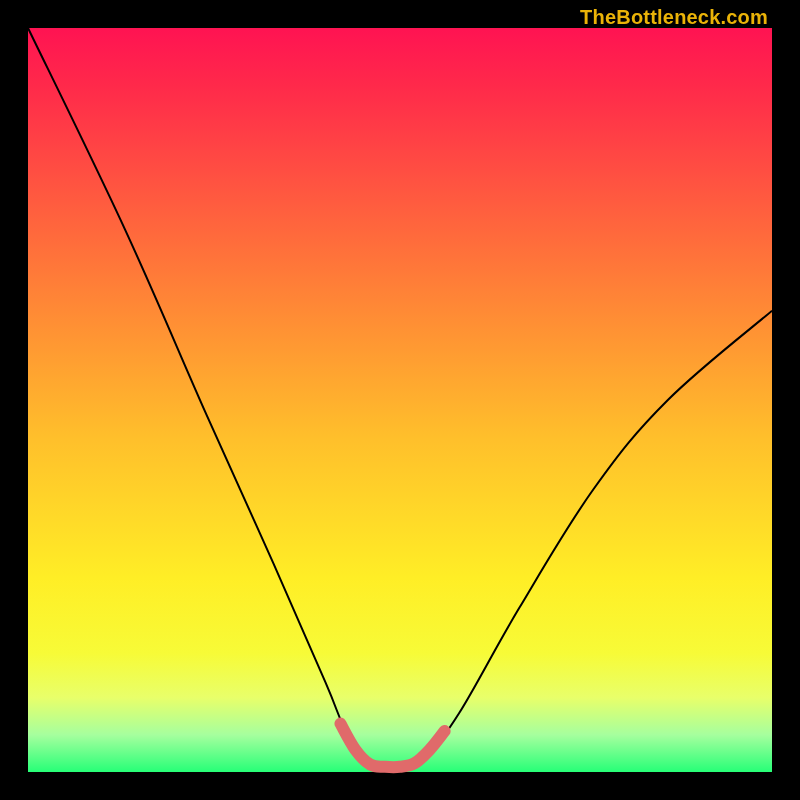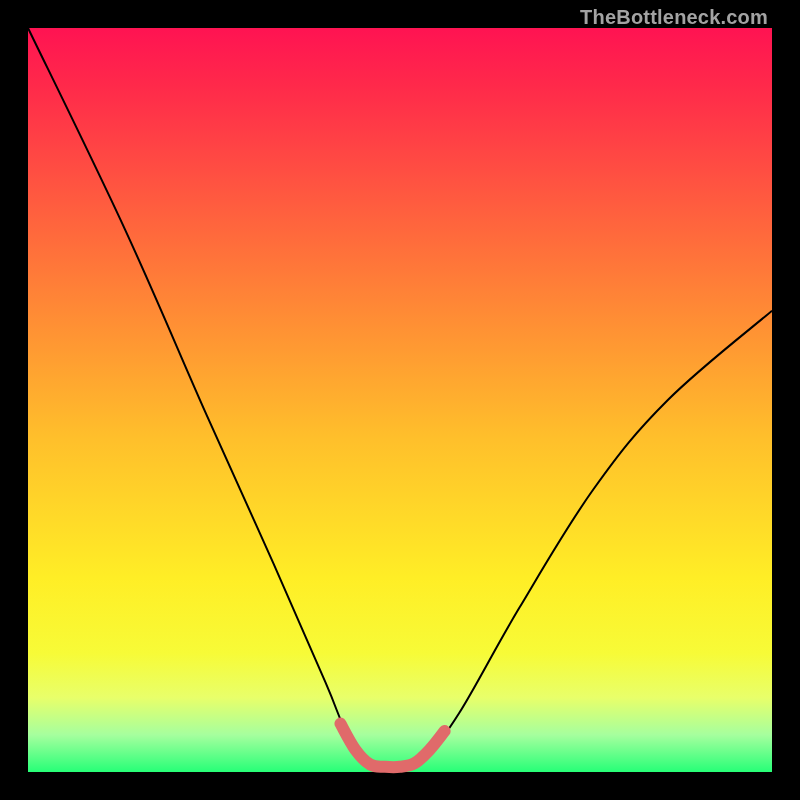--- a/index.html
+++ b/index.html
@@ -29,21 +29,21 @@
       #27ff77 100%
     );
   }
   .watermark {
     position: absolute;
     right: 32px;
     top: 6px;
     font-family: Arial, Helvetica, sans-serif;
     font-size: 20px;
     font-weight: 600;
-    color: #a3a3a3;
+    color: #eab308;
     letter-spacing: 0.2px;
   }
   svg.plot {
     position: absolute;
     left: 28px;
     top: 28px;
     width: 744px;
     height: 744px;
     overflow: visible;
   }

